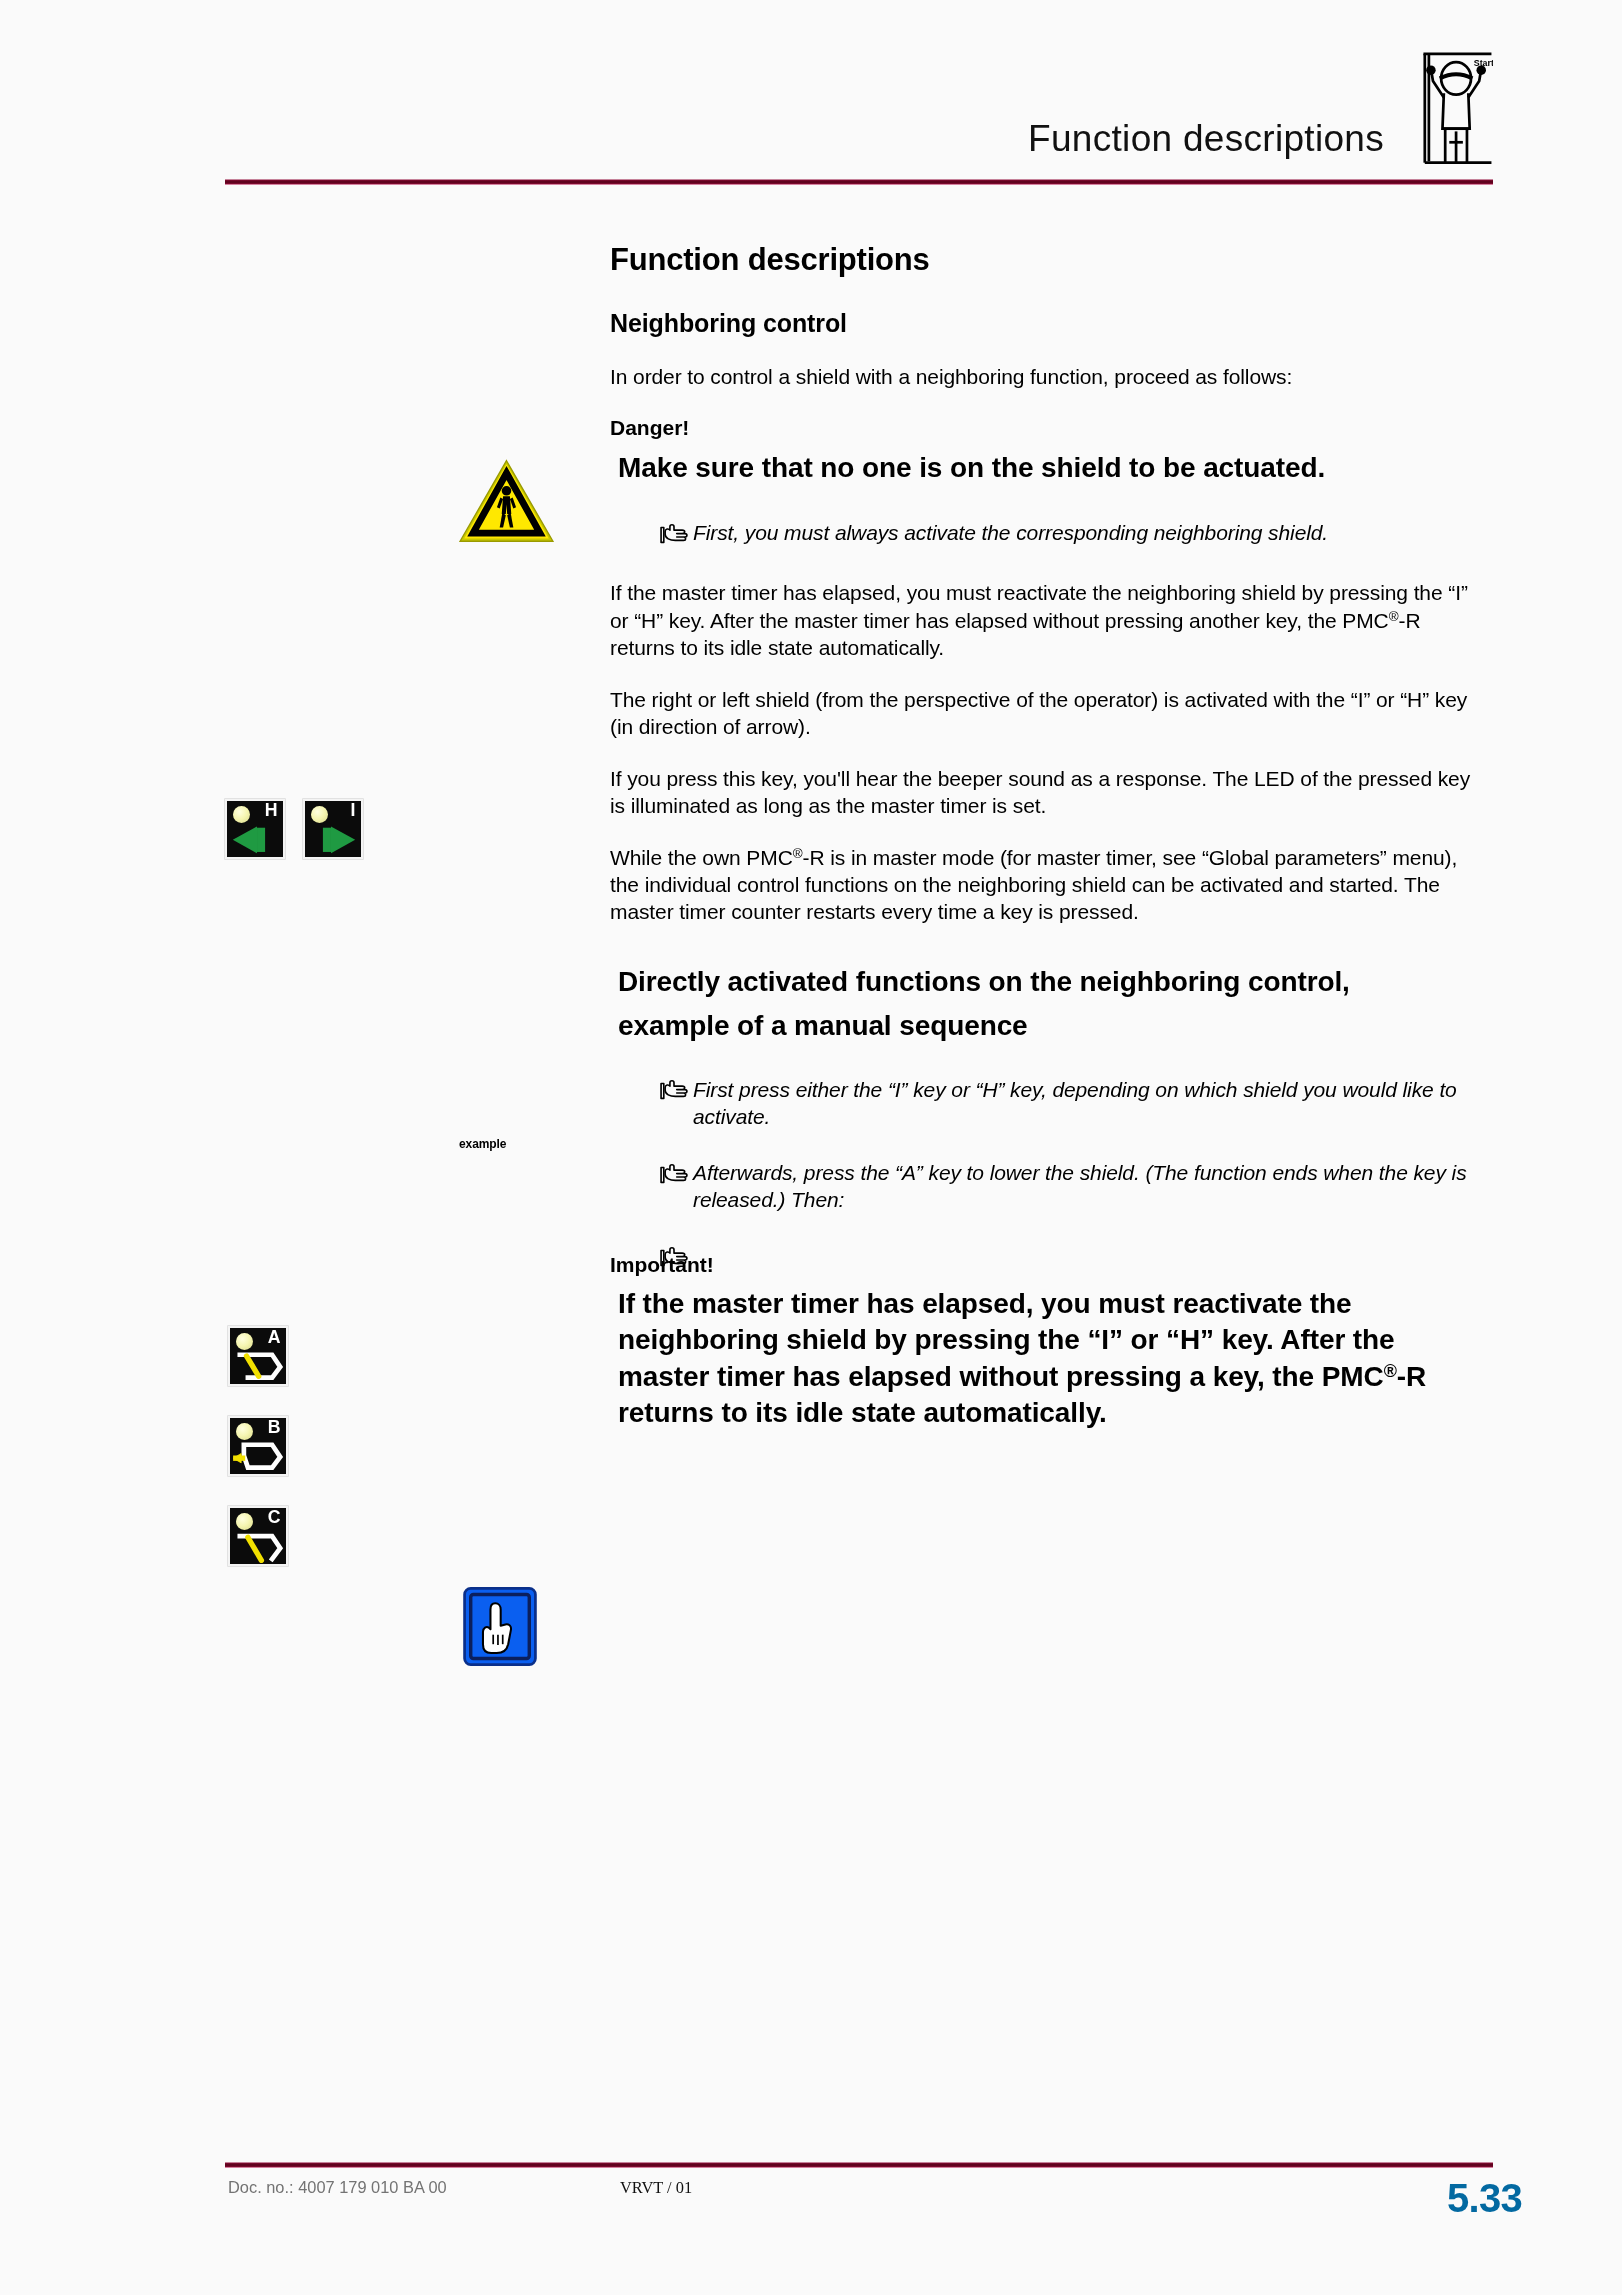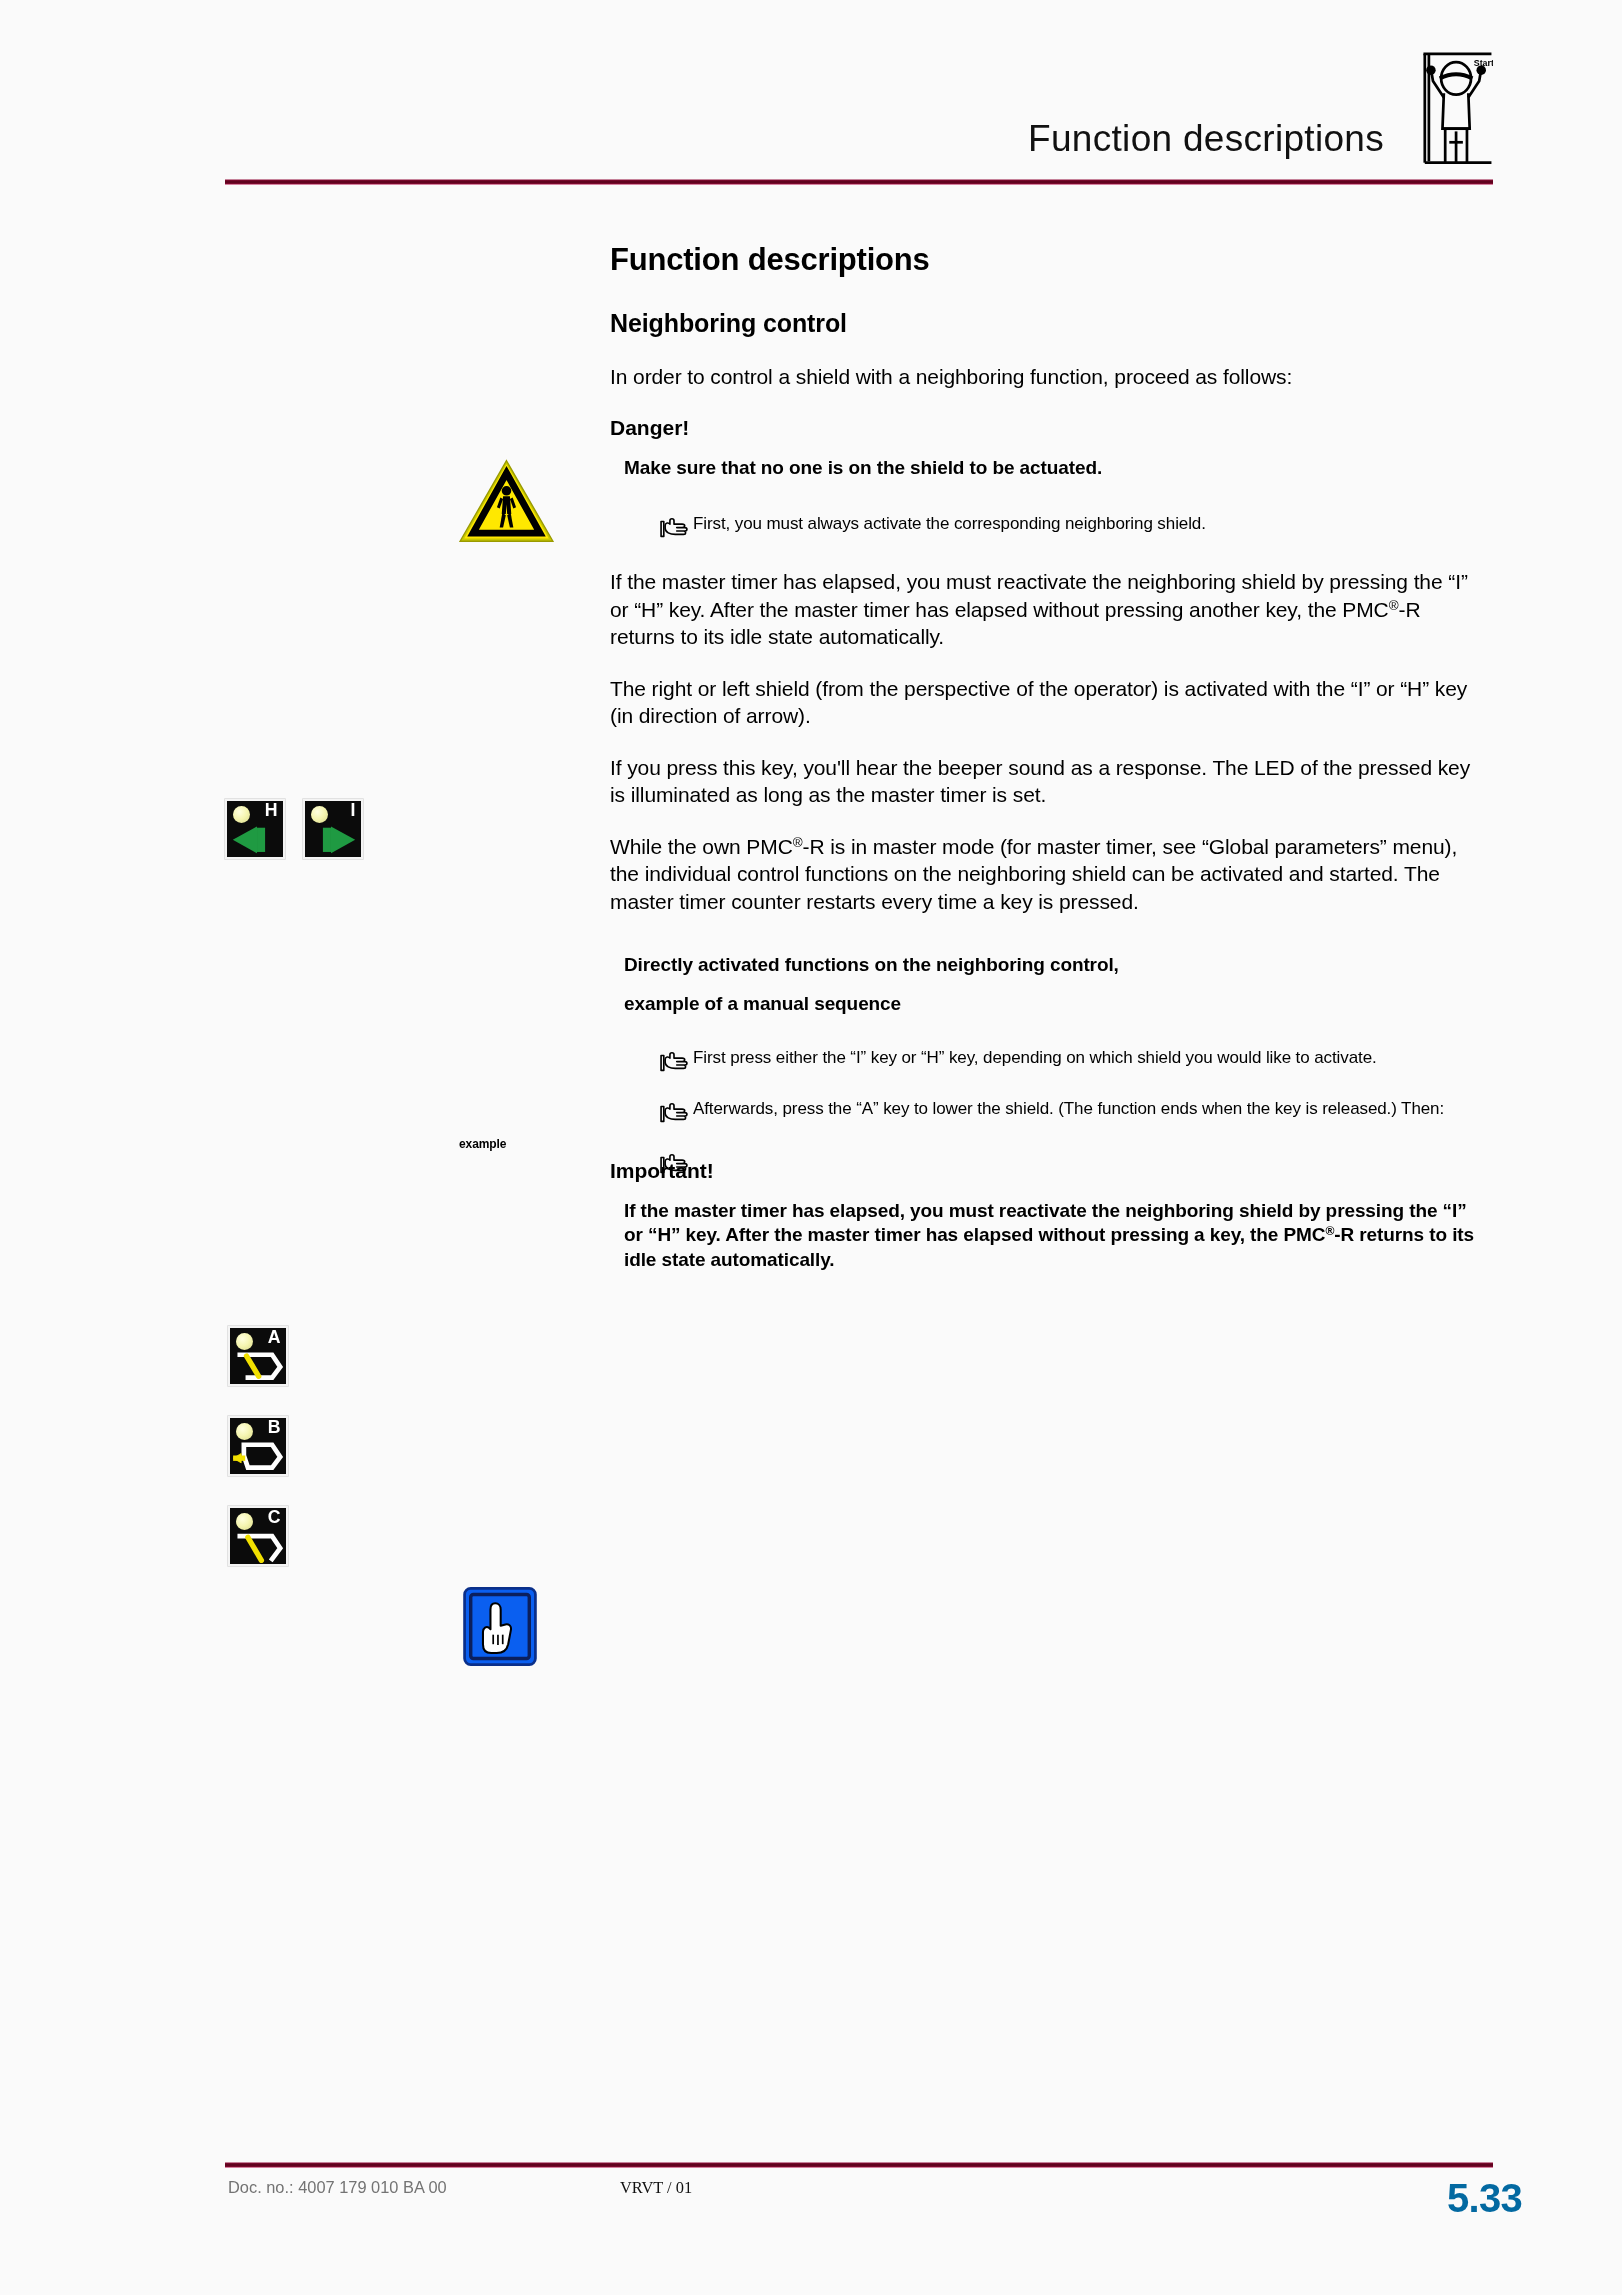--- a/index.html
+++ b/index.html
@@ -143,35 +143,36 @@
   .note {
     position: relative;
   }
   .note-title {
     font-size: 21px;
     font-weight: bold;
     line-height: 1.30;
     margin: 0;
   }
   .note-text {
-    font-size: 19px;
+    font-size: 28px;
     font-weight: bold;
     line-height: 1.30;
     letter-spacing: -0.1px;
-    margin: 14px;
+    margin: 8px;
   }
 
   
   .bullet {
     position: relative;
     padding-left: 83px;
     margin: 0 0 23px 0;
-    font-size: 17px;
+    font-size: 21px;
     line-height: 1.30;
     letter-spacing: -0.1px;
+    font-style: italic;
   }
   .bullet .hand {
     position: absolute;
     left: 49px;
     top: 2.7px;
     width: 30px;
     height: 24.5px;
   }
   .bullet-list { margin-top: 0; }
 

